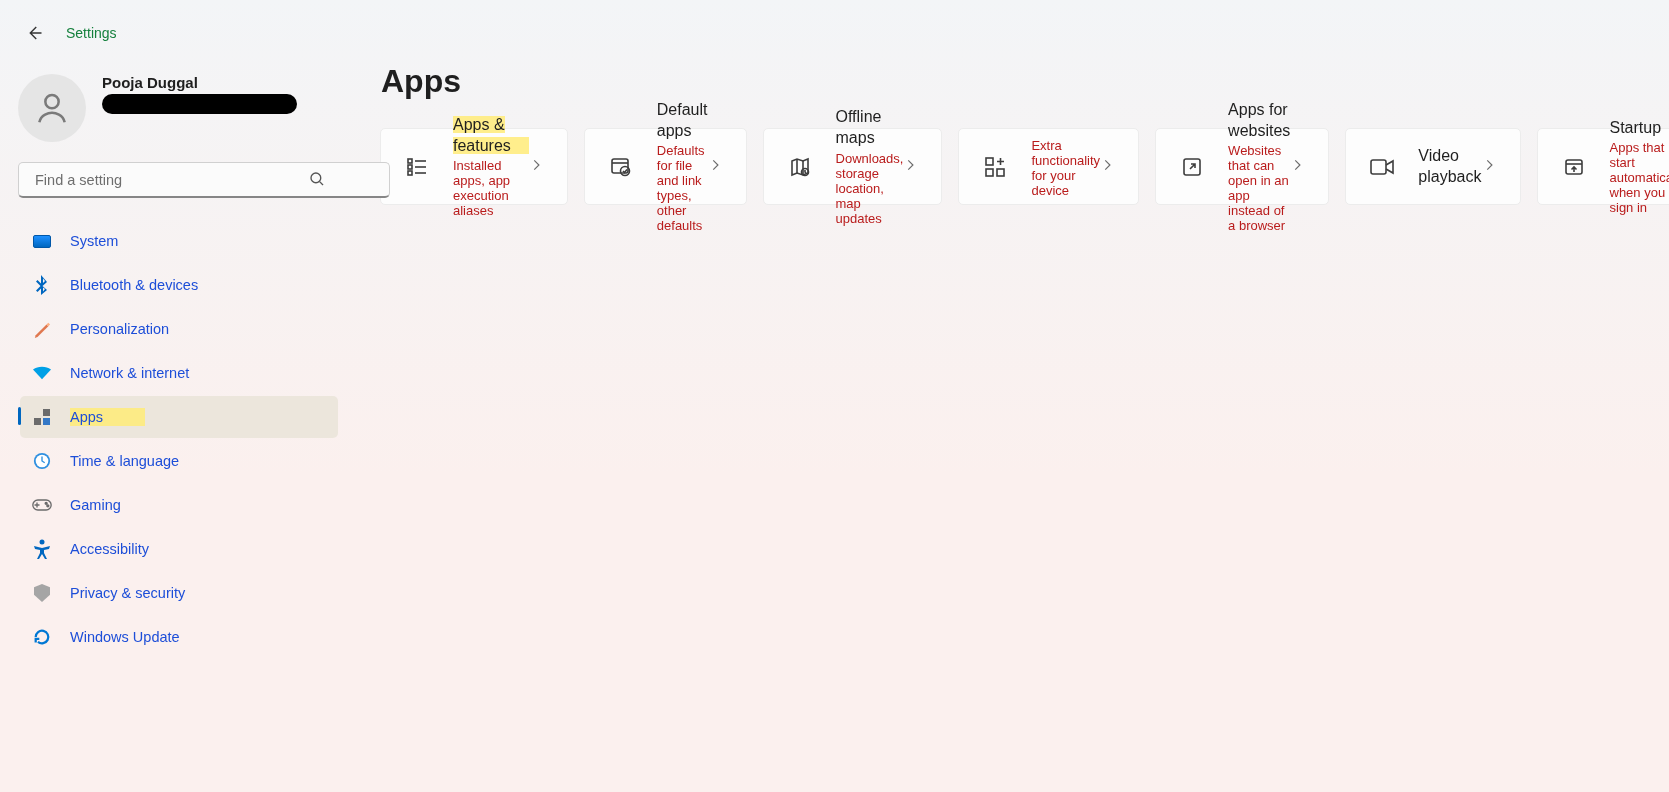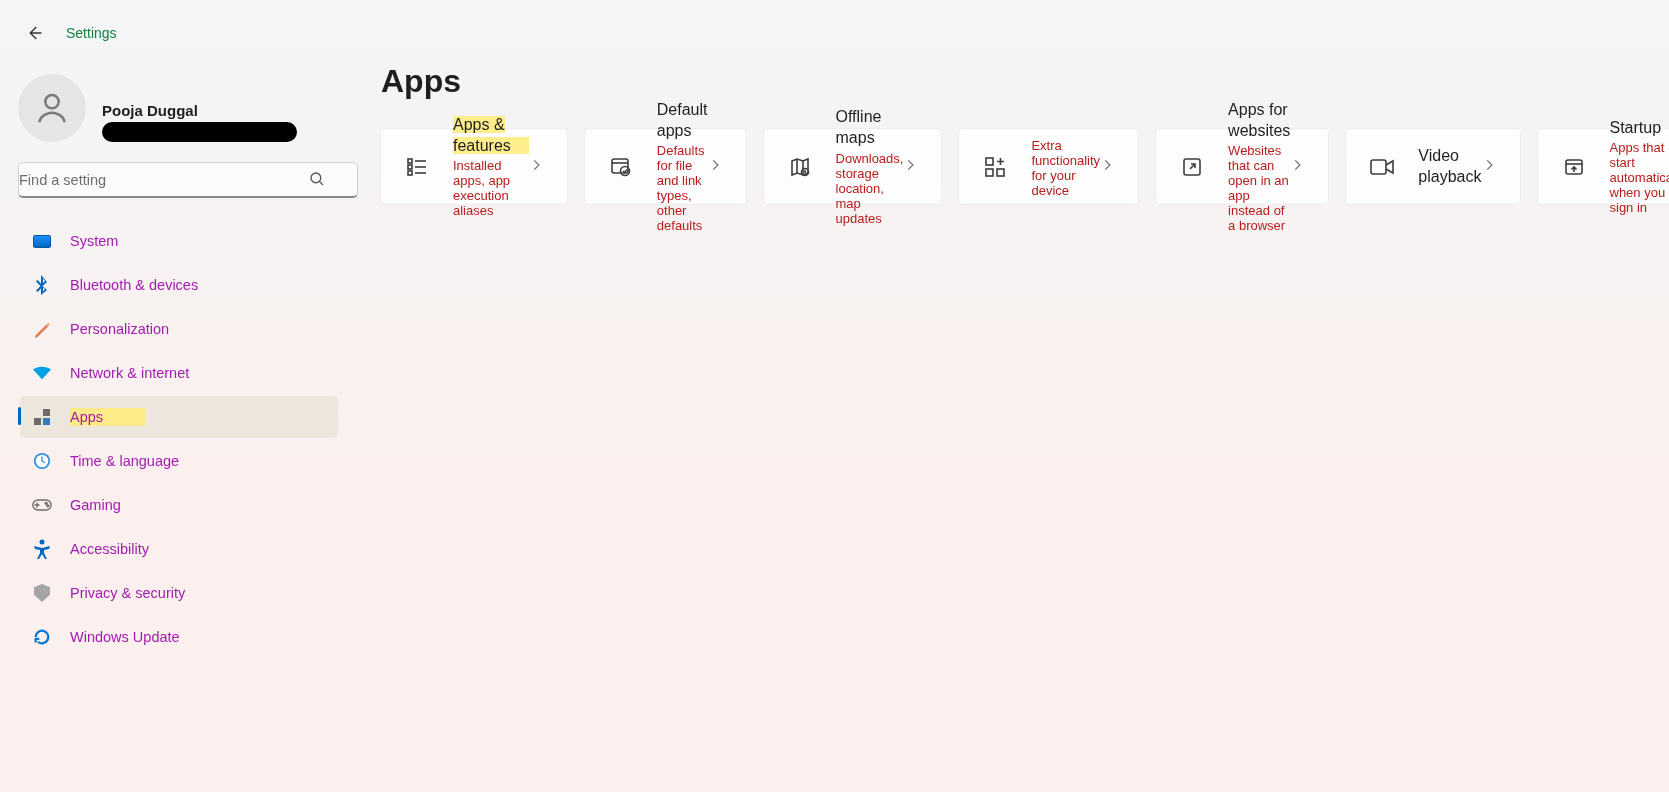--- a/index.html
+++ b/index.html
@@ -29,21 +29,21 @@
       display: flex;
       padding: 10px 0 0 0;
     }
     .sidebar {
       width: 360px;
       padding: 10px 20px 0 18px;
       flex-shrink: 0;
     }
     .profile {
       display: flex;
-      align-items: flex-end;
+      align-items: flex-start;
       padding: 6px 0 20px 0;
     }
     .avatar-circle {
       width: 68px; height: 68px;
       border-radius: 50%;
       background: #e5e5e5;
       display: flex; align-items: center; justify-content: center;
       color: #7a7a7a;
       margin-right: 16px;
     }
@@ -56,23 +56,23 @@
     .redaction {
       width: 195px; height: 20px;
       background: #000;
       border-radius: 10px;
     }
     .search-wrap {
       position: relative;
       margin: 0 0 22px 0;
     }
     .search-input {
-      width: 340px;
+      width: 372px;
       height: 36px;
-      padding: 0 40px 0 0;
+      padding: 0 40px 0 16px;
       border: 1px solid #d0d0d0;
       border-bottom: 2px solid #868686;
       border-radius: 5px;
       background: #fbfbfb;
       font-size: 14.5px;
       color: #333;
       outline: none;
     }
     .search-input::placeholder { color: #6e6e6e; }
     .search-icon-btn {
@@ -105,21 +105,21 @@
     }
     .nav-icon {
       width: 20px; height: 20px;
       margin-right: 18px;
       display: inline-flex;
       align-items: center;
       justify-content: center;
     }
     .nav-label {
       font-size: 14.5px;
-      color: #a21caf;
+      color: #1d4ed8;
       position: relative;
     }
     .nav-item.active .nav-label.highlighted {
       background: rgba(255, 235, 120, 0.85);
       padding: 1px 42px 1px 0;
     }
 
     .main {
       flex: 1;
       padding: 0 110px 30px 20px;

